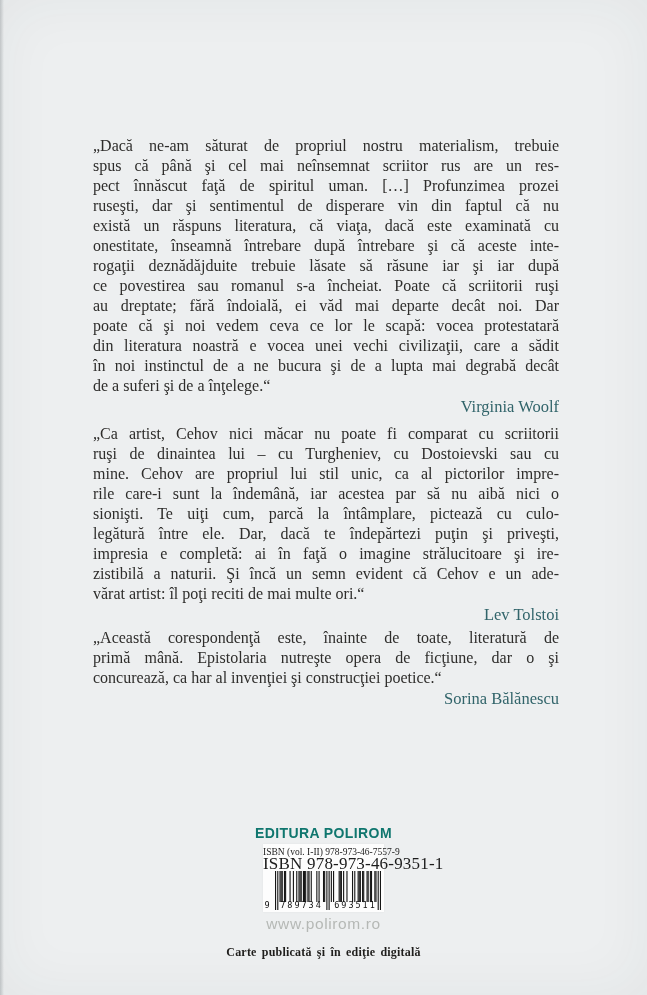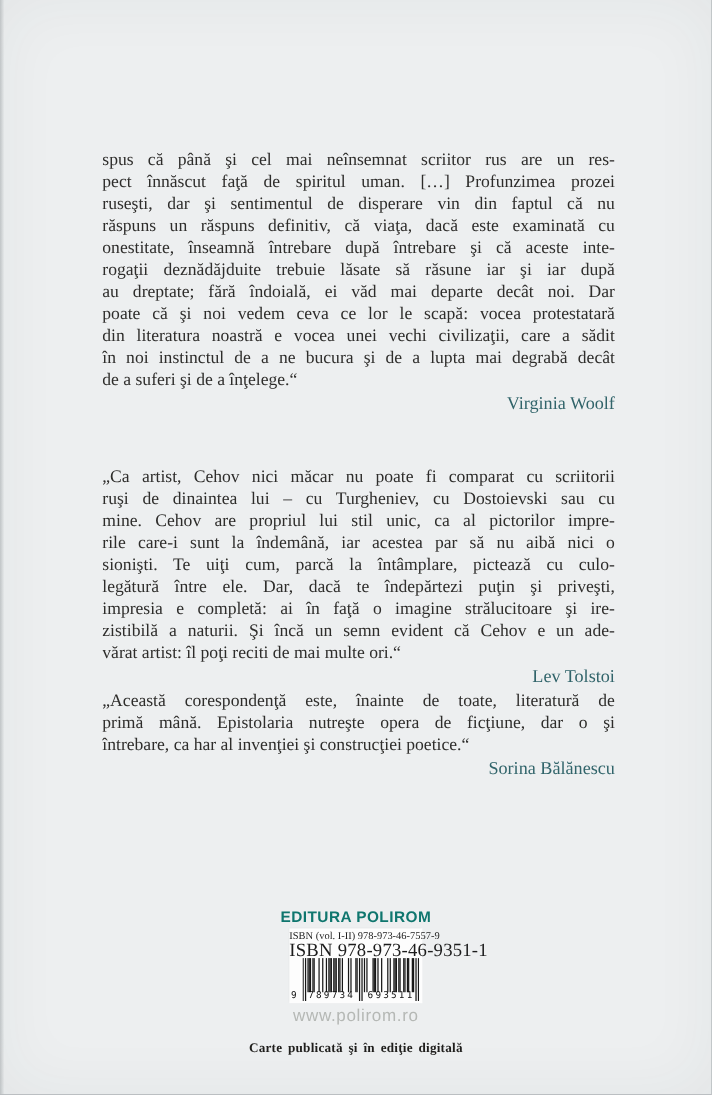--- a/index.html
+++ b/index.html
@@ -57,26 +57,28 @@
     color:#1f1e1c;letter-spacing:.2px;word-spacing:2px;
   }
 </style>
 </head>
 <body>
 
 <div class="page">
   <div class="edge-shadow"></div>
 
   <section class="quote" id="q1">
+    <div class="qline">„Dacă ne-am săturat de propriul nostru materialism, trebuie</div>
     <div class="qline">spus că până şi cel mai neînsemnat scriitor rus are un res-</div>
     <div class="qline">pect înnăscut faţă de spiritul uman. […] Profunzimea prozei</div>
     <div class="qline">ruseşti, dar şi sentimentul de disperare vin din faptul că nu</div>
-    <div class="qline">răspuns un răspuns definitiv, că viaţa, dacă este examinată cu</div>
+    <div class="qline">există un răspuns literatura, că viaţa, dacă este examinată cu</div>
     <div class="qline">onestitate, înseamnă întrebare după întrebare şi că aceste inte-</div>
     <div class="qline">rogaţii deznădăjduite trebuie lăsate să răsune iar şi iar după</div>
+    <div class="qline">ce povestirea sau romanul s-a încheiat. Poate că scriitorii ruşi</div>
     <div class="qline">au dreptate; fără îndoială, ei văd mai departe decât noi. Dar</div>
     <div class="qline">poate că şi noi vedem ceva ce lor le scapă: vocea protestatară</div>
     <div class="qline">din literatura noastră e vocea unei vechi civilizaţii, care a sădit</div>
     <div class="qline">în noi instinctul de a ne bucura şi de a lupta mai degrabă decât</div>
     <div class="qline qlast">de a suferi şi de a înţelege.“</div>
     <div class="attribution">Virginia Woolf</div>
   </section>
 
   <section class="quote" id="q2">
     <div class="qline">„Ca artist, Cehov nici măcar nu poate fi comparat cu scriitorii</div>
@@ -87,21 +89,21 @@
     <div class="qline">legătură între ele. Dar, dacă te îndepărtezi puţin şi priveşti,</div>
     <div class="qline">impresia e completă: ai în faţă o imagine strălucitoare şi ire-</div>
     <div class="qline">zistibilă a naturii. Şi încă un semn evident că Cehov e un ade-</div>
     <div class="qline qlast">vărat artist: îl poţi reciti de mai multe ori.“</div>
     <div class="attribution">Lev Tolstoi</div>
   </section>
 
   <section class="quote" id="q3">
     <div class="qline">„Această corespondenţă este, înainte de toate, literatură de</div>
     <div class="qline">primă mână. Epistolaria nutreşte opera de ficţiune, dar o şi</div>
-    <div class="qline qlast">întrebare, ca har al invenţiei şi construcţiei poetice.“</div>
+    <div class="qline qlast">concurează, ca har al invenţiei şi construcţiei poetice.“</div>
     <div class="attribution">Sorina Bălănescu</div>
   </section>
 
   <div class="pub">
     <div class="pubname">EDITURA POLIROM</div>
     <div class="isbnbox">
       <div class="isbn1">ISBN (vol. I-II) 978-973-46-7557-9</div>
       <div class="isbn2">ISBN 978-973-46-9351-1</div>
       <div class="barcode">
         <svg viewBox="0 0 95 39" preserveAspectRatio="none" xmlns="http://www.w3.org/2000/svg">

